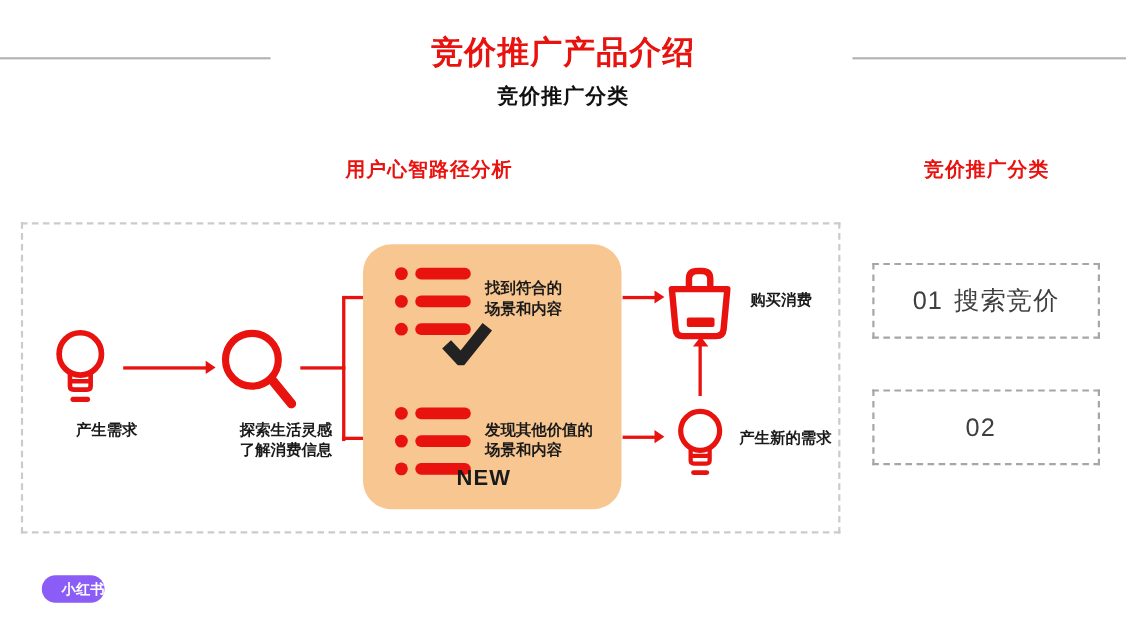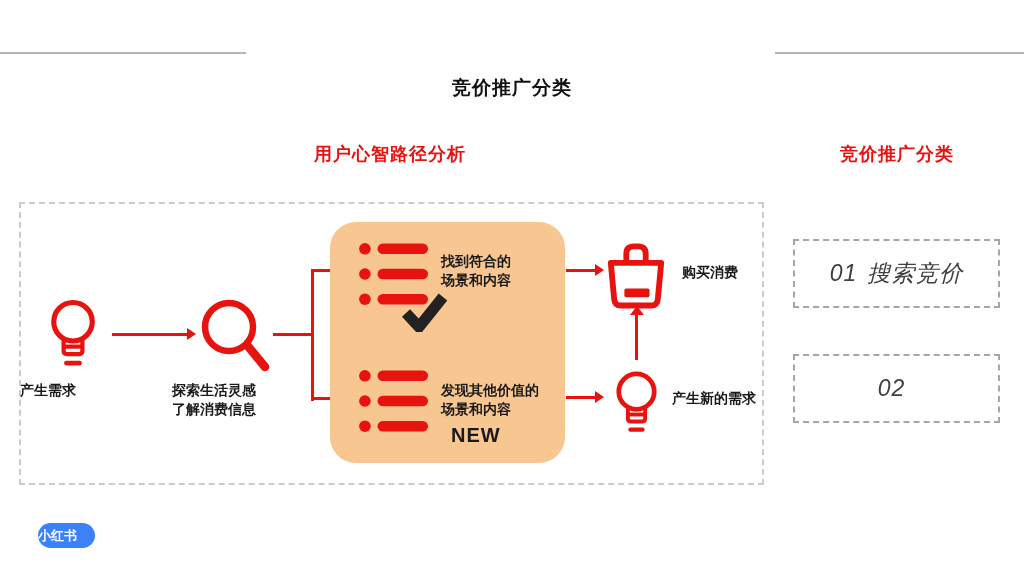--- a/index.html
+++ b/index.html
@@ -26,58 +26,59 @@
             border:2px dashed #cbcbcb;box-sizing:border-box;}
 
   
   .orange-panel{position:absolute;left:330px;top:222px;width:235px;height:241px;
             background:#F8C690;border-radius:26px;}
 
   
   .icon{position:absolute;}
   .node-label{position:absolute;font-size:14px;font-weight:bold;color:#1a1a1a;
             line-height:19px;}
-  .center{text-align:left;}
+  .center{text-align:right;}
   .new-badge{position:absolute;left:415px;top:424px;font-size:20px;font-weight:bold;
-            color:#1a1a1a;letter-spacing:1px;margin-left:36px;}
+            color:#1a1a1a;letter-spacing:1px;}
 
   
   .seg-h{position:absolute;height:3px;background:#E8120F;}
   .seg-v{position:absolute;width:3px;background:#E8120F;}
   .arr-r{position:absolute;height:3px;background:#E8120F;}
   .arr-r::after{content:'';position:absolute;right:-8px;top:-5px;width:0;height:0;
             border-left:9px solid #E8120F;border-top:6.5px solid transparent;
             border-bottom:6.5px solid transparent;}
   .arr-u{position:absolute;width:3px;background:#E8120F;}
   .arr-u::before{content:'';position:absolute;top:-8px;left:-5.5px;width:0;height:0;
             border-bottom:9px solid #E8120F;border-left:7px solid transparent;
             border-right:7px solid transparent;}
 
   
   .cat-box{position:absolute;left:793px;width:207px;height:69px;
             border:2px dashed #a6a6a6;box-sizing:border-box;
             display:flex;align-items:center;justify-content:center;
-            font-size:23px;color:#3f3f3f;letter-spacing:1px;font-style:italic;}
+            font-size:23px;color:#3f3f3f;letter-spacing:1px;}
   .cat-1{top:239px;}
   .cat-2{top:354px;}
   .cat-box .num{margin-right:10px;}
 
   
   .logo{position:absolute;left:38px;top:523px;width:57px;height:25px;
-            background:#3b82f6;border-radius:13px;display:flex;align-items:center;
-            justify-content:flex-start;color:#ffffff;font-size:13px;font-weight:bold;}
+            background:#8b5cf6;border-radius:13px;display:flex;align-items:center;
+            justify-content:flex-end;color:#ffffff;font-size:13px;font-weight:bold;}
 </style>
 </head>
 <body>
 
 <div class="slide">
 
   <div class="rule rule-left"></div>
   <div class="rule rule-right"></div>
 
+  <div class="title">竞价推广产品介绍</div>
   <div class="subtitle">竞价推广分类</div>
 
   <div class="sec-heading sec-left">用户心智路径分析</div>
   <div class="sec-heading sec-right">竞价推广分类</div>
 
   <div class="flow-box"></div>
 
   <div class="icon" style="left:42px;top:296px;width:62px;height:74px;">
     <svg width="62" height="74" viewBox="0 0 66 76">
       <circle cx="33" cy="26" r="20.5" fill="none" stroke="#E8120F" stroke-width="5.5"></circle>

